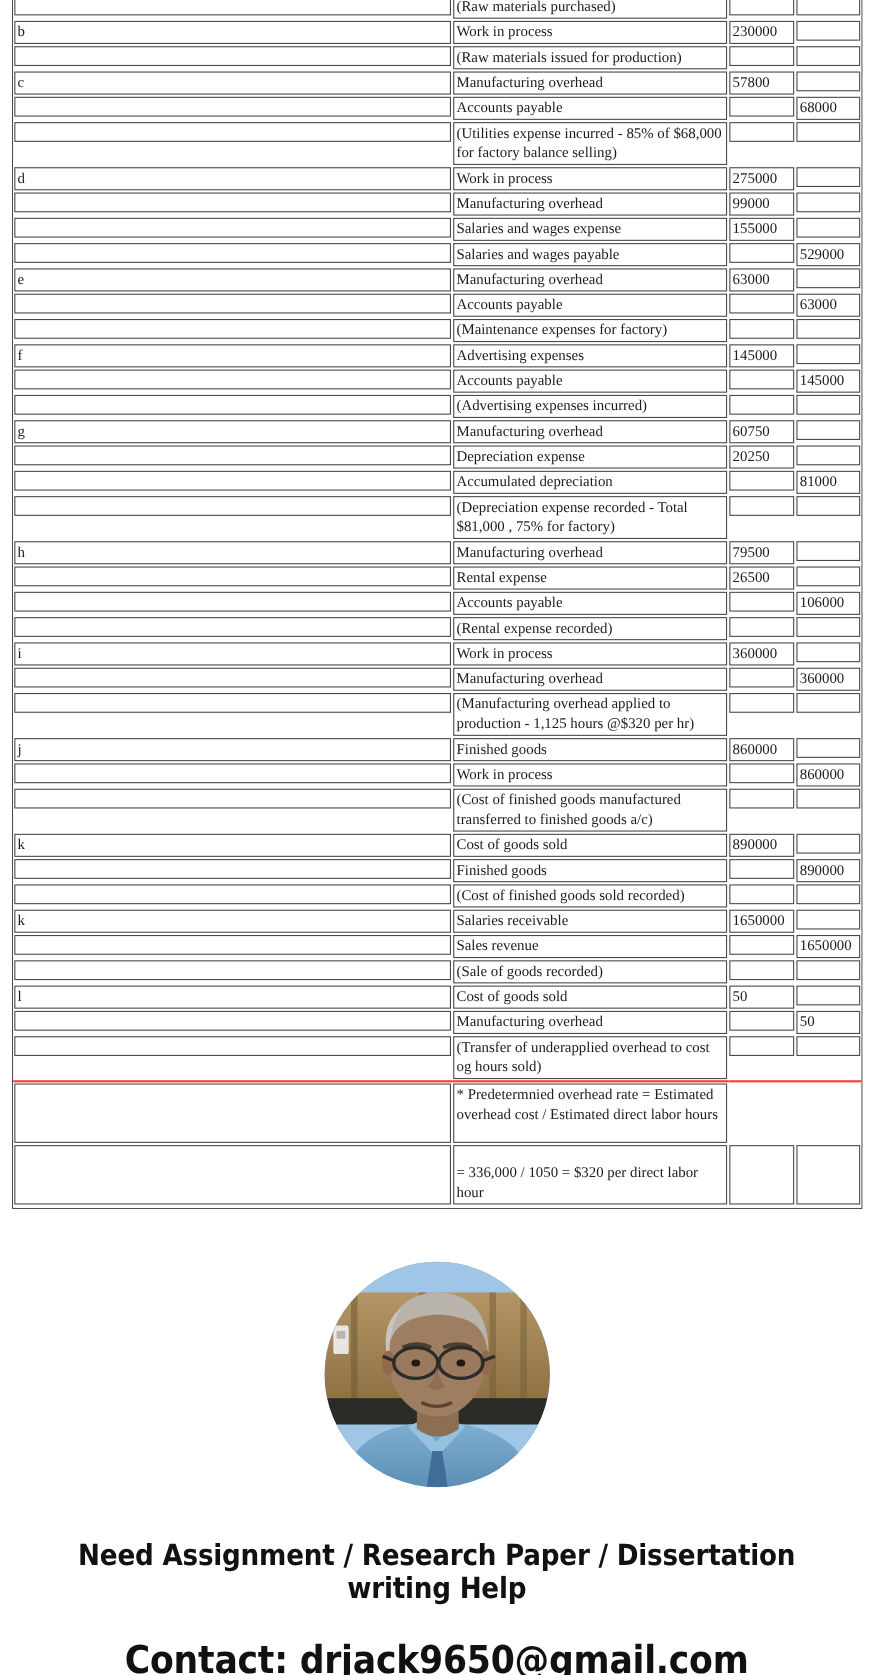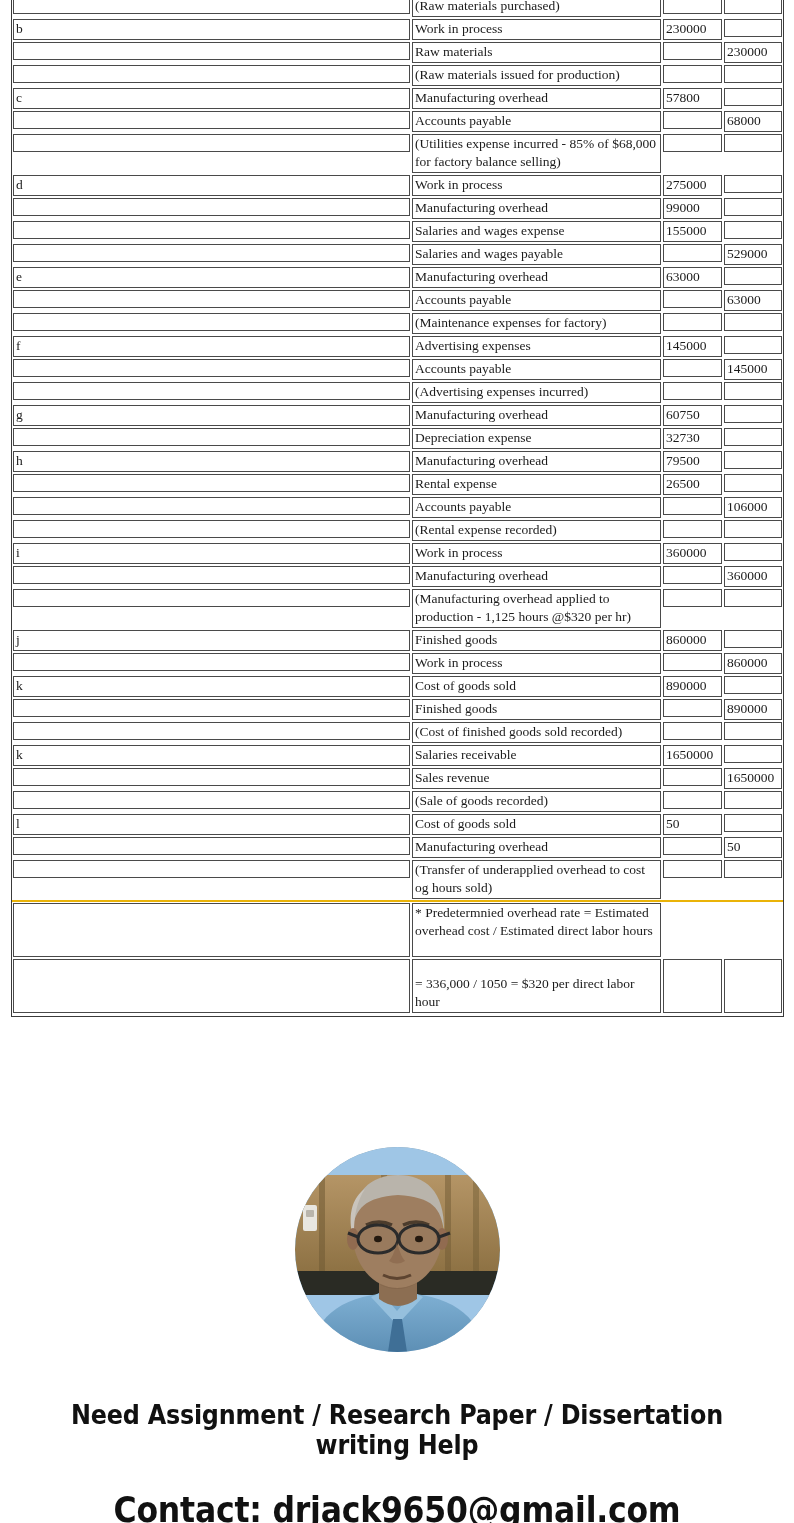--- a/index.html
+++ b/index.html
@@ -55,21 +55,21 @@
     padding: 0 1px 1px 2px;
     box-sizing: border-box;
     white-space: normal;
     word-wrap: break-word;
   }
   .cellbox.empty { }
   td.numcol .cellbox { padding-left: 2px; }
 
   
   tr.sep-top > td {
-    border-top: 2px solid #eab308;
+    border-top: 2px solid #ef4444;
   }
 
   
   .nobox {
     margin: 1px;
     min-height: 18px;
     box-sizing: border-box;
   }
 
   
@@ -146,34 +146,20 @@
           </td>
           <td class="numcol">
             <div class="cellbox empty"></div>
           </td>
         </tr>
         <tr>
           <td>
             <div class="cellbox empty"></div>
           </td>
           <td>
-            <div class="cellbox">Raw materials</div>
-          </td>
-          <td class="numcol">
-            <div class="cellbox empty"></div>
-          </td>
-          <td class="numcol">
-            <div class="cellbox">230000</div>
-          </td>
-        </tr>
-        <tr>
-          <td>
-            <div class="cellbox empty"></div>
-          </td>
-          <td>
             <div class="cellbox">(Raw materials issued for production)</div>
           </td>
           <td class="numcol">
             <div class="cellbox empty"></div>
           </td>
           <td class="numcol">
             <div class="cellbox empty"></div>
           </td>
         </tr>
         <tr>
@@ -373,21 +359,49 @@
           </td>
         </tr>
         <tr>
           <td>
             <div class="cellbox empty"></div>
           </td>
           <td>
             <div class="cellbox">Depreciation expense</div>
           </td>
           <td class="numcol">
-            <div class="cellbox">32730</div>
+            <div class="cellbox">20250</div>
+          </td>
+          <td class="numcol">
+            <div class="cellbox empty"></div>
+          </td>
+        </tr>
+        <tr>
+          <td>
+            <div class="cellbox empty"></div>
+          </td>
+          <td>
+            <div class="cellbox">Accumulated depreciation</div>
+          </td>
+          <td class="numcol">
+            <div class="cellbox empty"></div>
+          </td>
+          <td class="numcol">
+            <div class="cellbox">81000</div>
+          </td>
+        </tr>
+        <tr>
+          <td>
+            <div class="cellbox empty"></div>
+          </td>
+          <td>
+            <div class="cellbox">(Depreciation expense recorded - Total $81,000 , 75% for factory)</div>
+          </td>
+          <td class="numcol">
+            <div class="cellbox empty"></div>
           </td>
           <td class="numcol">
             <div class="cellbox empty"></div>
           </td>
         </tr>
         <tr>
           <td>
             <div class="cellbox">h</div>
           </td>
           <td>
@@ -503,20 +517,34 @@
             <div class="cellbox empty"></div>
           </td>
           <td>
             <div class="cellbox">Work in process</div>
           </td>
           <td class="numcol">
             <div class="cellbox empty"></div>
           </td>
           <td class="numcol">
             <div class="cellbox">860000</div>
+          </td>
+        </tr>
+        <tr>
+          <td>
+            <div class="cellbox empty"></div>
+          </td>
+          <td>
+            <div class="cellbox">(Cost of finished goods manufactured transferred to finished goods a/c)</div>
+          </td>
+          <td class="numcol">
+            <div class="cellbox empty"></div>
+          </td>
+          <td class="numcol">
+            <div class="cellbox empty"></div>
           </td>
         </tr>
         <tr>
           <td>
             <div class="cellbox">k</div>
           </td>
           <td>
             <div class="cellbox">Cost of goods sold</div>
           </td>
           <td class="numcol">

